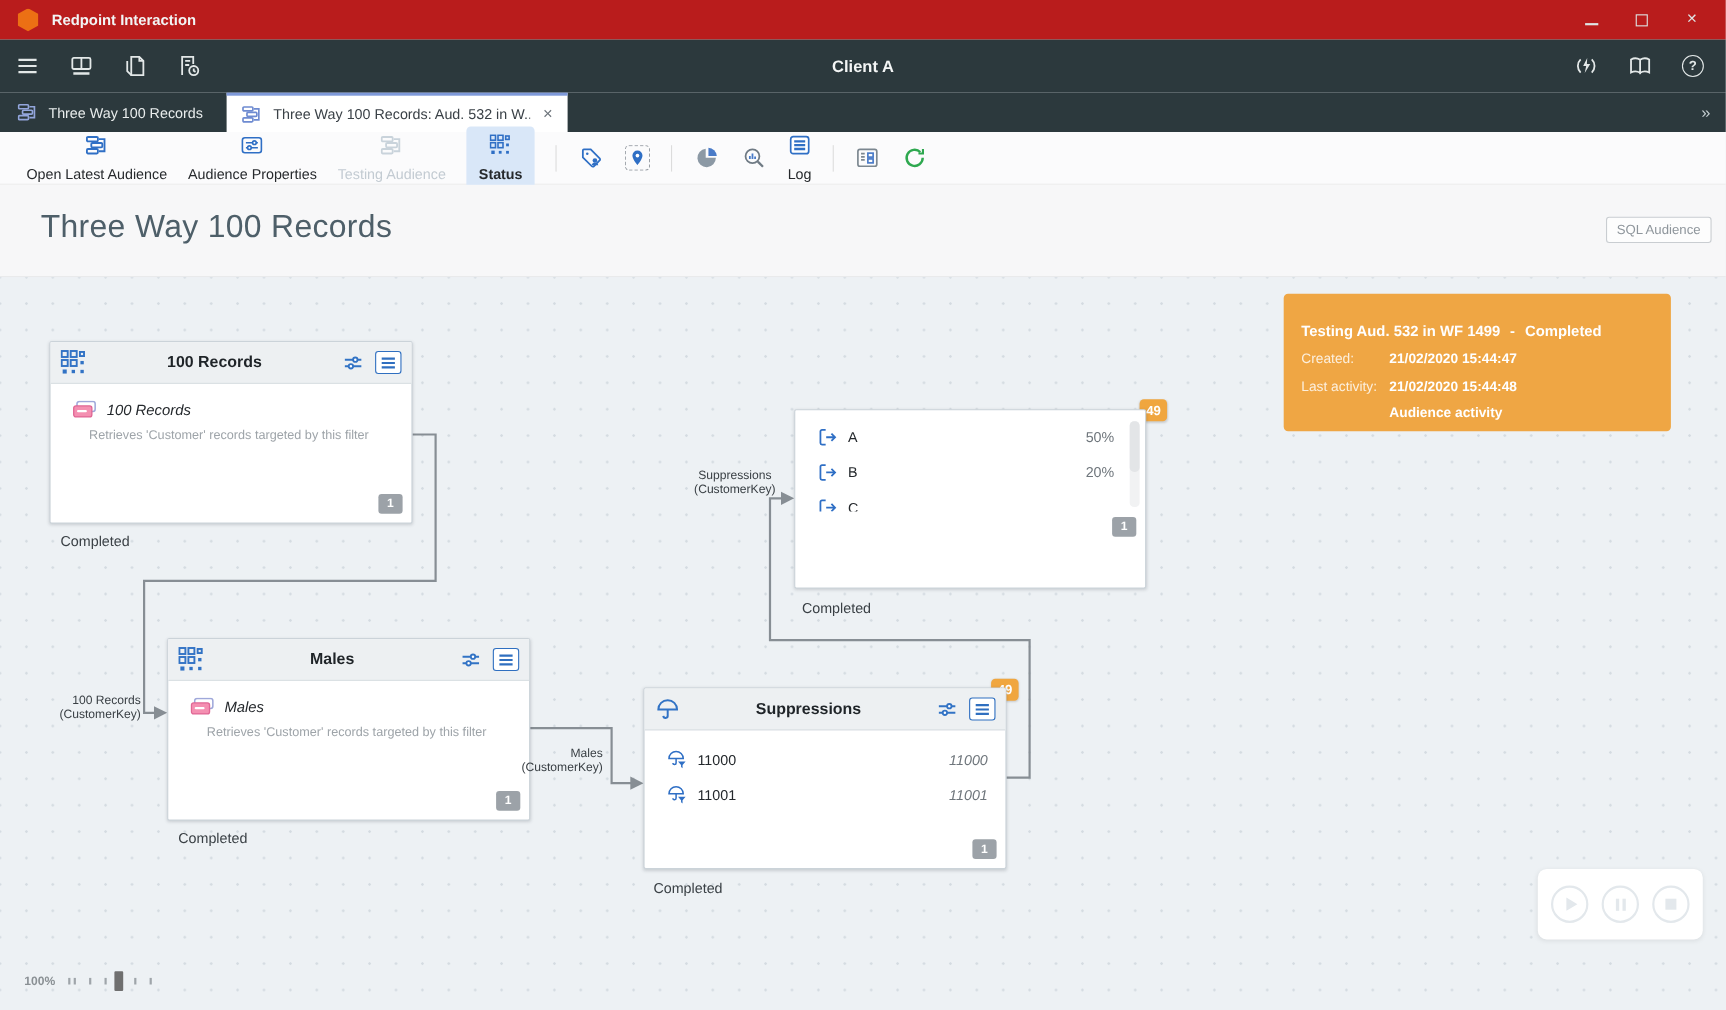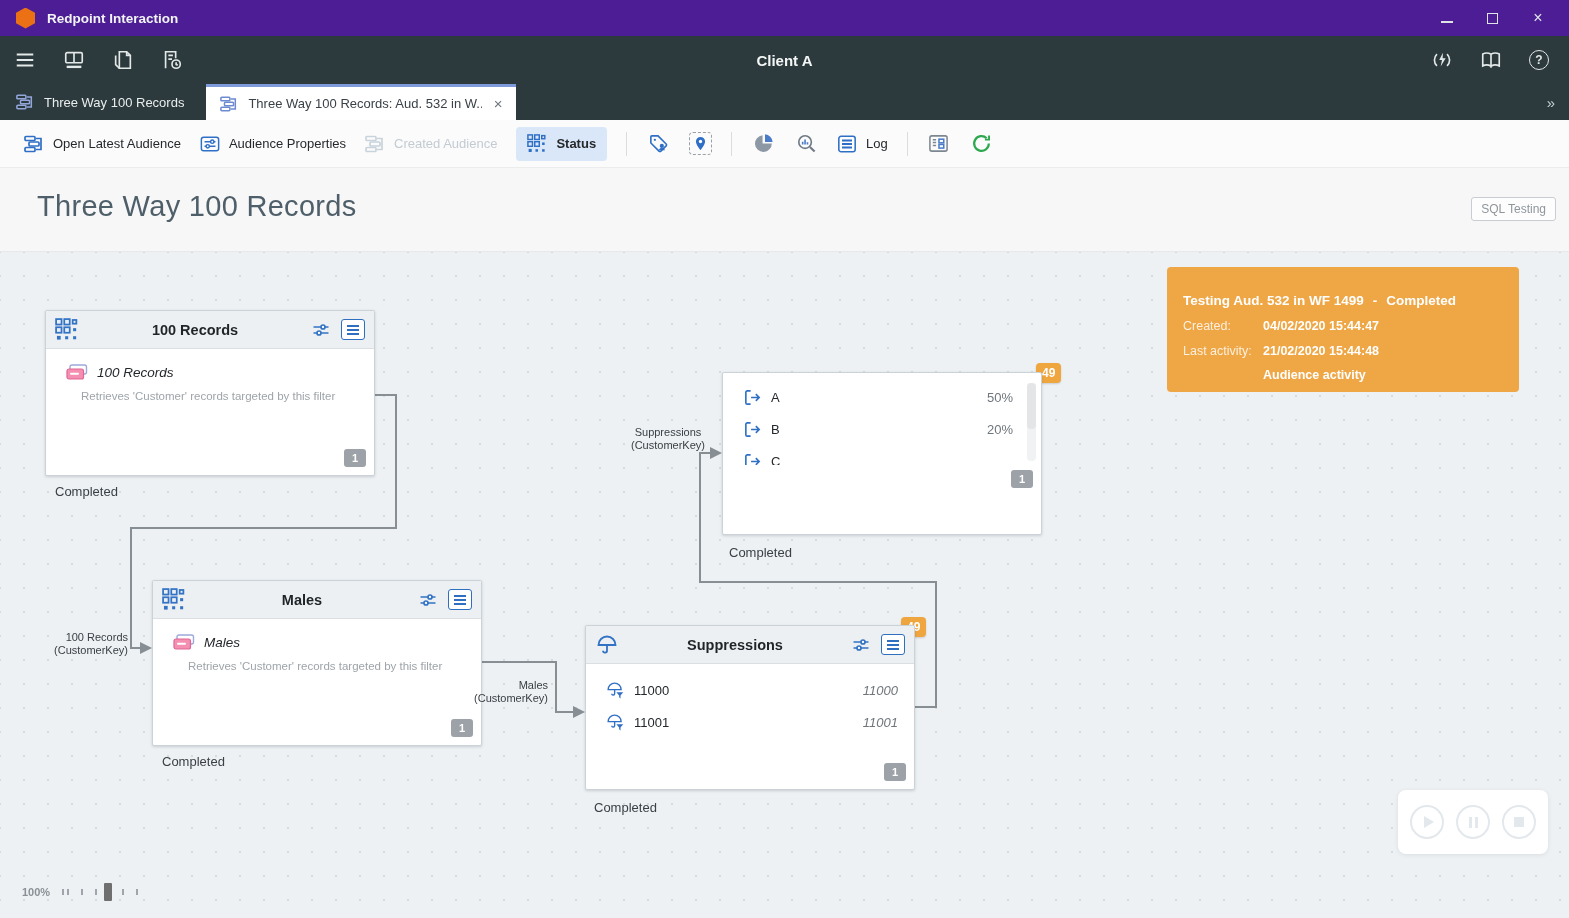--- a/index.html
+++ b/index.html
@@ -1,21 +1,21 @@
 <!DOCTYPE html>
 <html><head>
 <meta charset="utf-8">
 <style>
   * { margin:0; padding:0; box-sizing:border-box; }
   html,body { background:#EDF1F4; }
   body { font-family:"Liberation Sans", sans-serif; }
   .app { position:relative; width:1569px; height:918px; overflow:hidden; background:#EDF1F4; }
 
   
-  .titlebar { height:36px; background:#4c1d95; display:flex; align-items:center; padding:0 16px; }
+  .titlebar { height:36px; background:#b91c1c; display:flex; align-items:center; padding:0 16px; }
   .logo-hex { width:19px; height:21px; background:#EC7014; clip-path:polygon(50% 0,100% 25%,100% 75%,50% 100%,0 75%,0 25%); }
   .app-title { margin-left:12px; color:#F2F5F5; font-size:13.5px; font-weight:700; }
   .win-controls { margin-left:auto; display:flex; align-items:center; gap:32px; padding-right:8px; }
   .wc { color:#DFE5E5; display:flex; align-items:center; justify-content:center; width:14px; height:14px; cursor:default; }
   .wc-min { width:12px; height:0; border-bottom:2px solid #DFE5E5; align-self:flex-end; margin-bottom:2px; }
   .wc-max { width:11px; height:11px; border:1.6px solid #DFE5E5; }
   .wc-close { font-size:16px; line-height:14px; }
 
   .appbar { height:48px; background:#2C393D; display:flex; align-items:center; padding:0 14px; position:relative;gap:40px; }
   .appbar .left, .appbar .right { display:flex; align-items:center; gap:27px; }
@@ -32,21 +32,21 @@
   .tab.active { width:310px; background:#FFFFFF; border-top:3px solid #7E99D9; padding:0 12px 0 14px; color:#3A4147; }
   .tab.active .tab-label { white-space:nowrap; overflow:hidden; flex:1; }
   .flow-icon { width:18px; height:18px; flex:none; }
   .tab.inactive .flow-icon { color:#93A6DC; }
   .tab.active .flow-icon { color:#6E8BD1; }
   .tab-close { color:#6D747B; font-size:15px; line-height:1; padding:2px; }
   .tab-overflow { margin-left:auto; align-self:center; padding-right:15px; color:#C6CFD2; font-size:15px; letter-spacing:-1px; }
 
   
   .toolbar { height:48px; background:#FBFBFC; border-bottom:1px solid #ECECEC; display:flex; align-items:center; padding:0 24px; gap:19px; }
-  .tbtn { display:flex; align-items:center; gap:9px; font-size:13px; color:#26292C; white-space:nowrap; cursor:default; }
+  .tbtn { display:flex; align-items:center; gap:9px; font-size:13px; color:#26292C; white-space:nowrap; cursor:default;flex-direction:column; }
   .tbtn svg { width:20px; height:20px; }
   .tbtn.disabled { color:#C3CBD2; }
   .tbtn.status-active { background:#D9E7F8; border-radius:4px; padding:7px 11px;font-weight:bold; }
   .iconbtn { width:24px; height:24px; display:flex; align-items:center; justify-content:center; }
   .iconbtn svg { width:21px; height:21px; }
   .tsep { width:1px; height:24px; background:#DCDCDC; }
   .pinbox { width:23px; height:23px; border:1.6px dashed #9AA0A6; border-radius:4px; display:flex; align-items:center; justify-content:center; }
   .pinbox svg { width:13px; height:15px; }
 
   
@@ -220,21 +220,21 @@
         </svg>
       <span>Audience Properties</span>
     </div>
     <div class="tbtn disabled">
       <svg viewBox="0 0 20 20" fill="none" stroke="#C9D3DB" stroke-width="1.7">
           <rect x="1" y="2.5" width="10" height="4" rx="1"></rect>
           <rect x="1" y="13.5" width="10" height="4" rx="1"></rect>
           <rect x="5" y="8" width="10" height="4" rx="1"></rect>
           <path d="M12 4.5h5v11h-5"></path>
         </svg>
-      <span>Created Audience</span>
+      <span>Testing Audience</span>
     </div>
     <div class="tbtn status-active">
       <svg viewBox="0 0 22 22" fill="none" stroke="#2F6FC5" stroke-width="1.6">
           <rect x="1" y="1" width="5" height="5"></rect>
           <rect x="8.5" y="1" width="5" height="5"></rect>
           <rect x="16.2" y="1.8" width="3.4" height="3.4"></rect>
           <rect x="1" y="8.5" width="5" height="5"></rect>
           <rect x="8.5" y="8.5" width="5" height="5"></rect>
           <rect x="16.6" y="9.3" width="2.8" height="2.8" fill="#2F6FC5" stroke="none"></rect>
           <rect x="1.8" y="16.4" width="3.4" height="3.4" fill="#2F6FC5" stroke="none"></rect>
@@ -291,21 +291,21 @@
     <div class="iconbtn">
       <svg viewBox="0 0 22 22" fill="none" stroke="#2EA84F" stroke-width="2.3">
           <path d="M18.7 11a7.7 7.7 0 1 1-2.3-5.5"></path>
           <path d="M18.9 2.6v4.3h-4.3" stroke-width="2"></path>
         </svg>
     </div>
   </div>
 
   <div class="titlestrip">
     <div class="page-title">Three Way 100 Records</div>
-    <div class="sql-badge">SQL Testing</div>
+    <div class="sql-badge">SQL Audience</div>
   </div>
 
   <div class="canvas">
 
     <svg class="edges" width="1569" height="666">
       <path d="M375 143 H396 V276 H131 V396 H141"></path>
       <polygon points="140,390 152,396 140,402"></polygon>
       <path d="M482 410 H556 V460 H574"></path>
       <polygon points="573,454 585,460 573,466"></polygon>
       <path d="M915 455 H936 V330 H700 V201 H711"></path>
@@ -313,21 +313,21 @@
     </svg>
 
     <div class="statuspanel">
       <div class="sp-title">
         <span>Testing Aud. 532 in WF 1499</span>
         <span>-</span>
         <span>Completed</span>
       </div>
       <div class="sp-row">
         <span class="sp-label">Created:</span>
-        <span class="sp-val">04/02/2020 15:44:47</span>
+        <span class="sp-val">21/02/2020 15:44:47</span>
       </div>
       <div class="sp-row">
         <span class="sp-label">Last activity:</span>
         <span class="sp-val">21/02/2020 15:44:48</span>
       </div>
       <div class="sp-msg">Audience activity</div>
     </div>
 
     <div class="badge49" style="left:1036px; top:111px;">49</div>
     <div class="badge49" style="left:901px; top:365px;">49</div>

